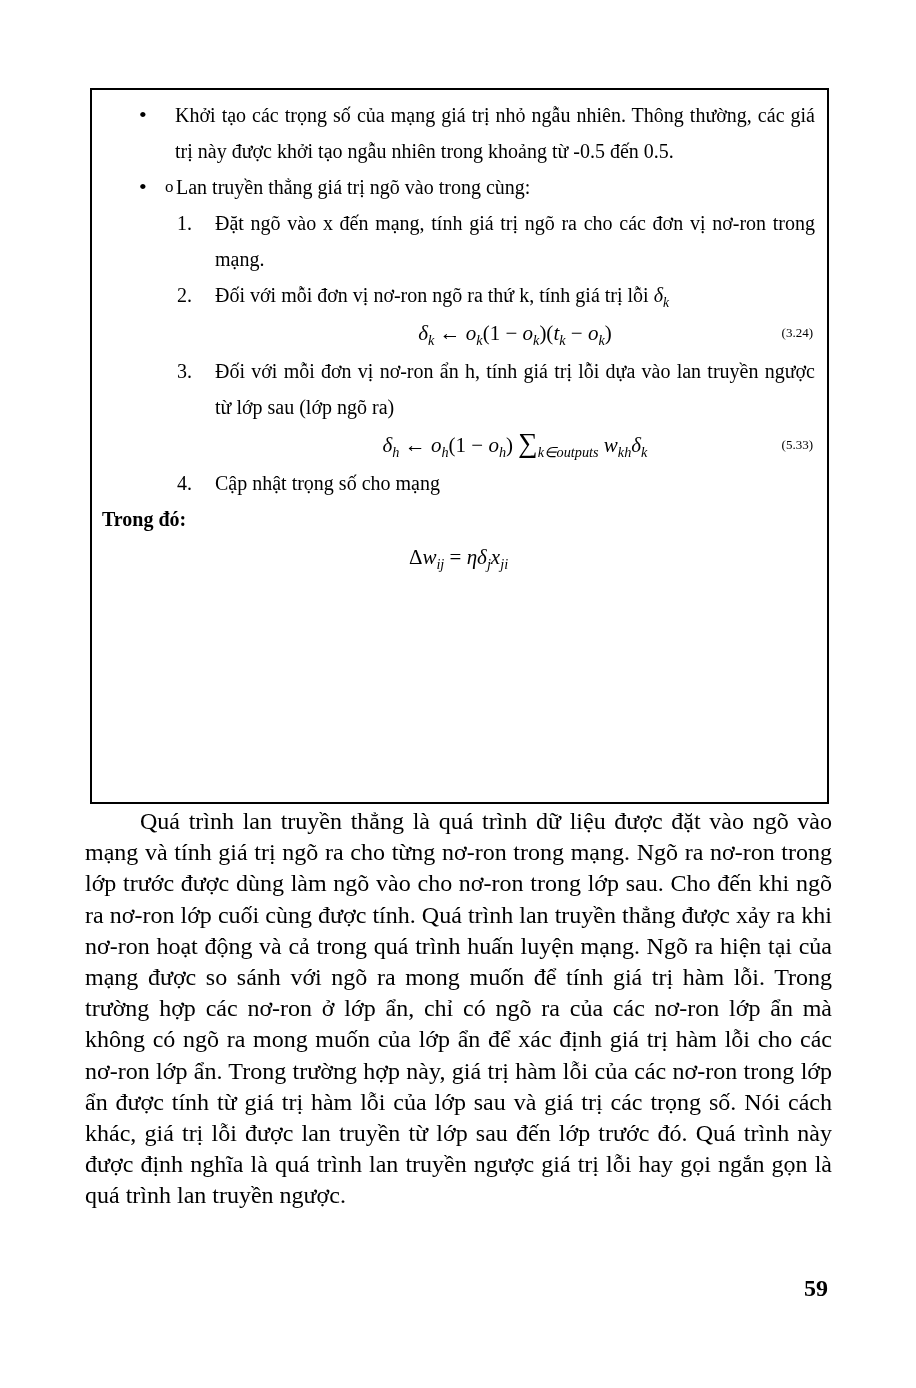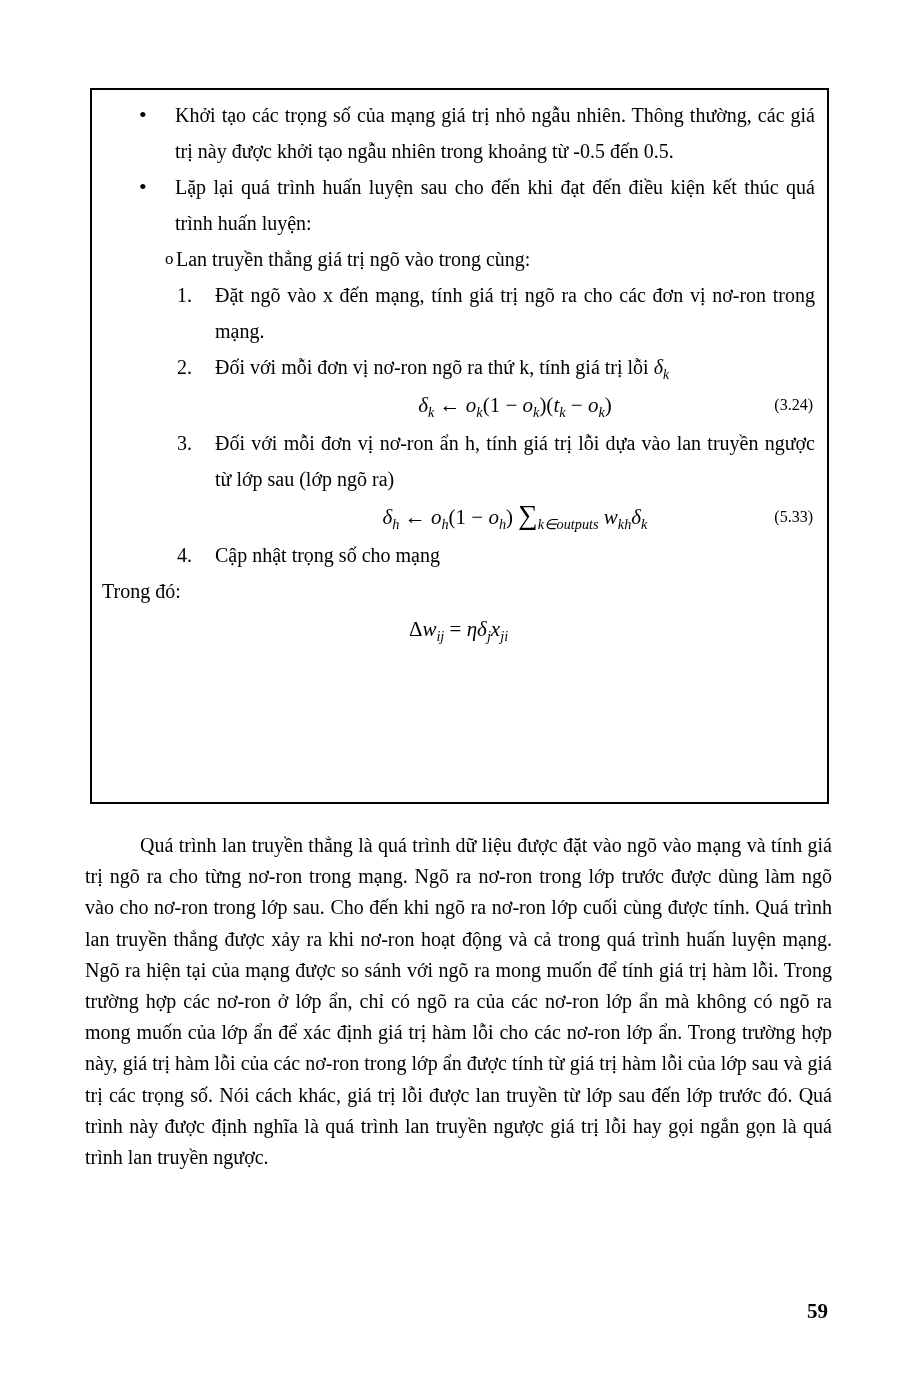--- a/index.html
+++ b/index.html
@@ -21,70 +21,68 @@
   }
   .row { position: relative; text-align: justify; }
   .marker { position: absolute; top: 0; }
   .lvl1 { margin-left: 73px; }
   .lvl1 > .marker { left: -36px; font-size: 22px; }
   .lvl2 { margin-left: 90px; }
   .lvl2 > .marker { left: -27px; font-size: 17px; }
   .lbl  { margin-left: 74px; }
   .step { margin-left: 113px; }
   .step > .marker { left: -38px; }
-  .where { margin-left: 0; }
+  .where { margin-left: 0; font-weight: bold; }
   .eq-wrap {
     position: relative;
     text-align: center;
     font-size: 21px;
     line-height: 40px;
   }
   .step-col { margin-left: 113px; }
   .full { margin-left: 0; font-family: Liberation Serif, serif; }
   .eq-num {
     position: absolute; right: 2px; top: 0;
-    font-size: 16px; font-style: normal; text-align: center;
+    font-size: 13px; font-style: normal; text-align: center;
   }
   .tk-i { font-style: italic; }
   .tk-n { font-style: normal; }
   .tk-sum { font-size: 1.3em; line-height: 0; }
   sub.tk-sub { font-style: italic; font-size: 68%; line-height: 0; }
   .finline { white-space: nowrap; }
   .body-par {
     position: absolute;
-    left: 85px; top: 830px;
+    left: 85px; top: 806px;
     width: 747px;
-    font-size: 20px;
+    font-size: 24px;
     line-height: 31.2px;
     text-align: justify;
     text-indent: 55px;
   }
   .page-number {
     position: absolute;
     top: 1275px; right: 88px;
-    font-size: 21px;
+    font-size: 24px;
     font-weight: bold;
-    margin-top: 24px;
   }
 </style>
 </head>
 <body>
 
 <div class="page">
 
   <div class="algo-box">
 
     <div class="row lvl1">
       <span class="marker">•</span>
       <span class="txt">Khởi tạo các trọng số của mạng giá trị nhỏ ngẫu nhiên. Thông thường, các giá trị này được khởi tạo ngẫu nhiên trong khoảng từ -0.5 đến 0.5.</span>
     </div>
 
     <div class="row lvl1">
       <span class="marker">•</span>
-      <span class="txt">Lặp lại quá trình huấn luyện sau cho đến khi đạt đến điều kiện kết thúc quá trình huấn luyện:</span>
     </div>
 
     <div class="row lvl2">
       <span class="marker">o</span>
     </div>
 
     <div class="row lbl">
       <span class="txt">Lan truyền thẳng giá trị ngõ vào trong cùng:</span>
     </div>
 

